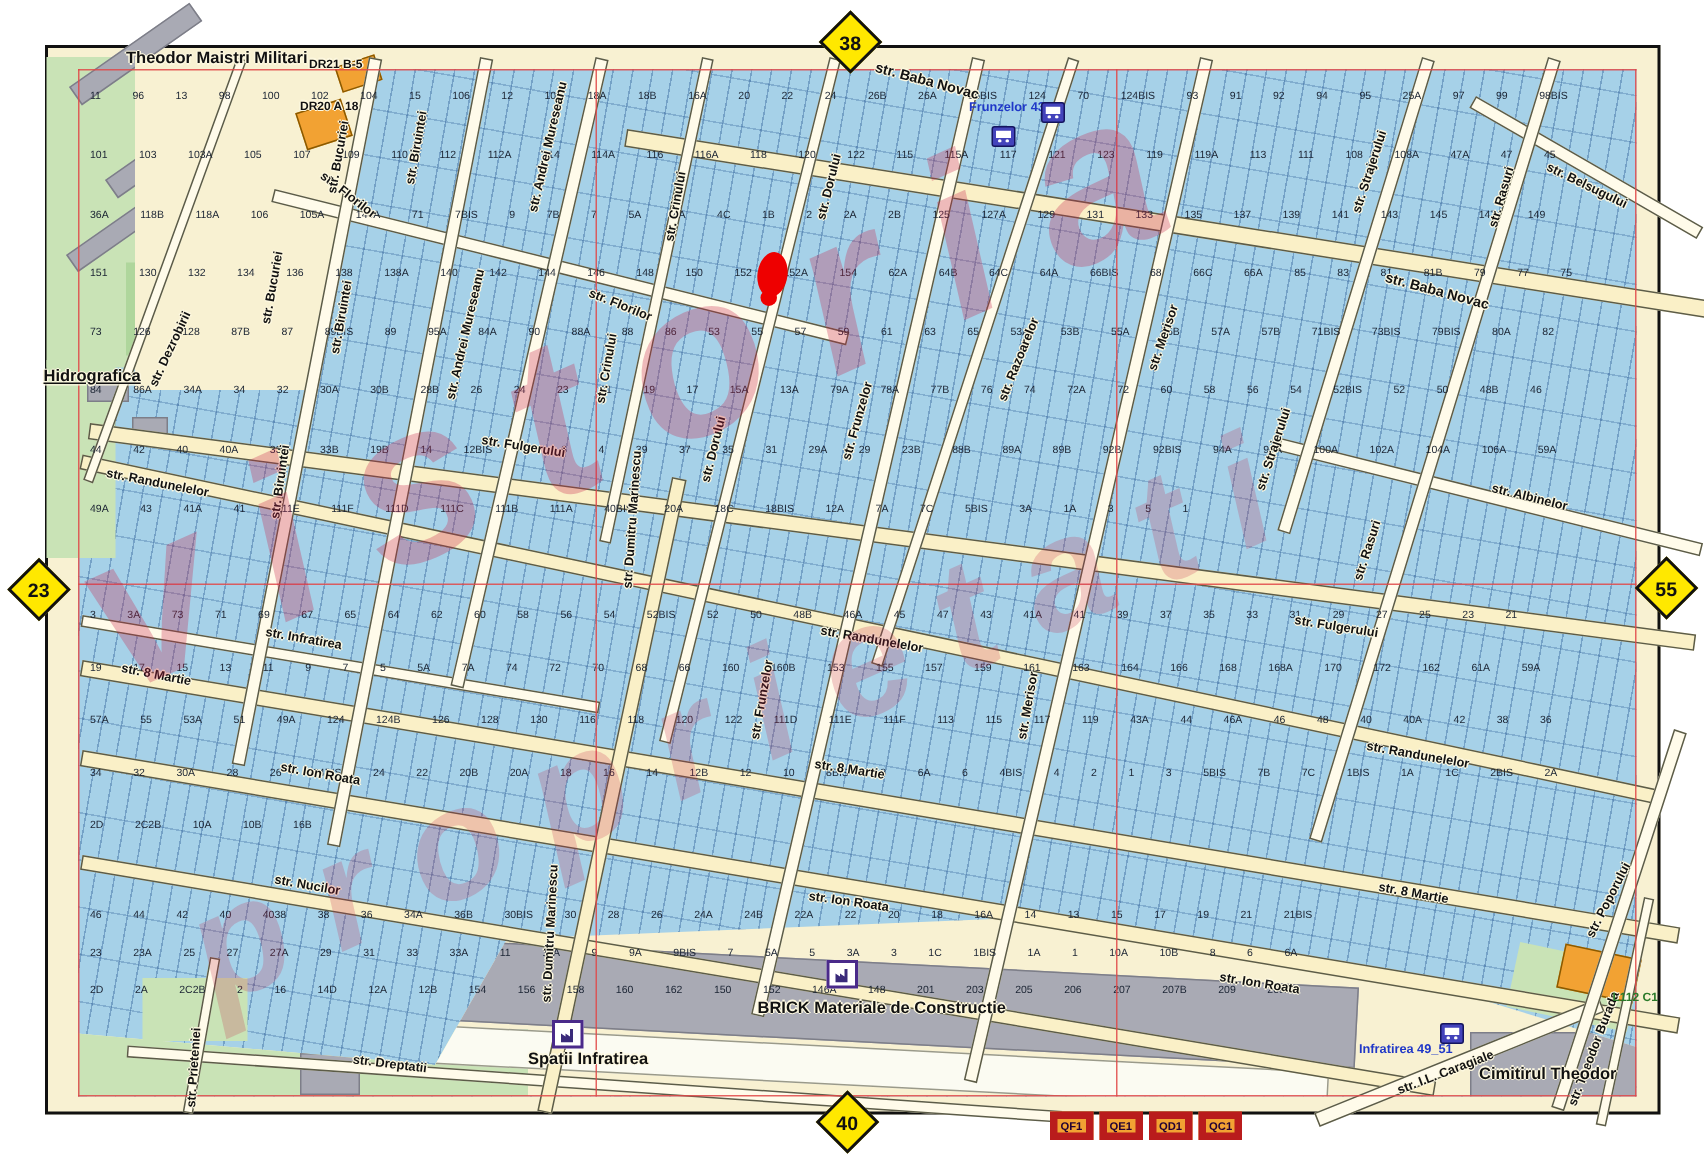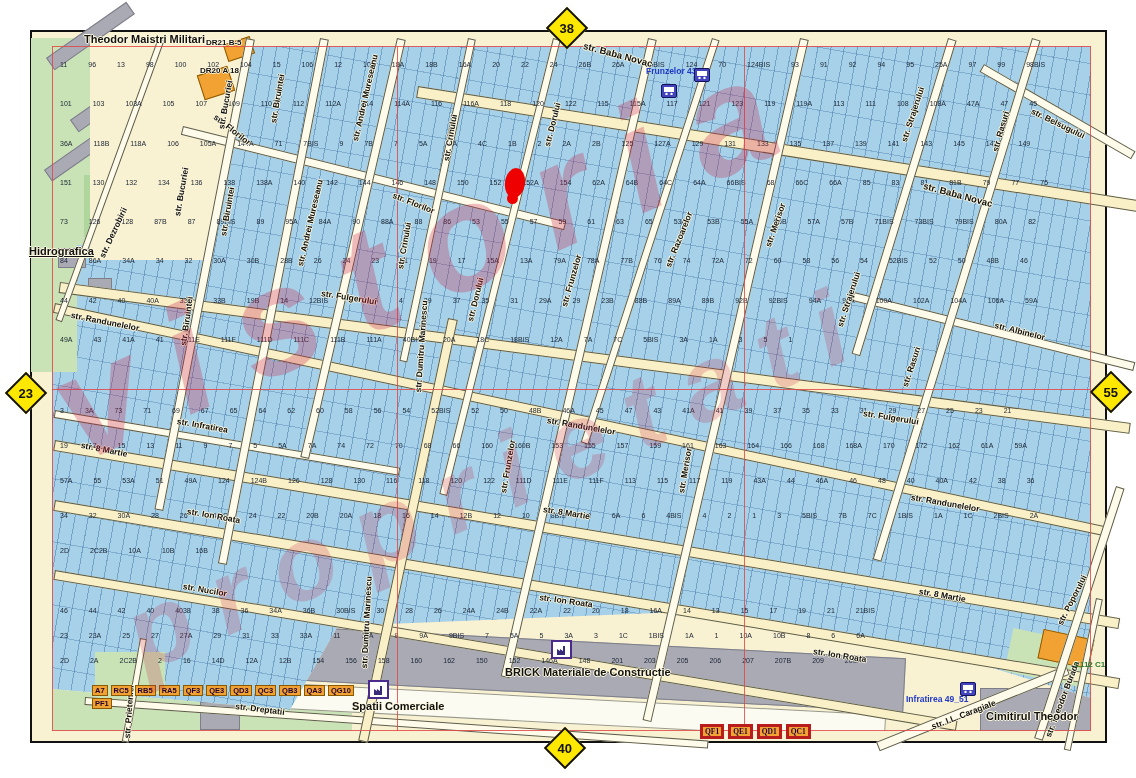--- a/index.html
+++ b/index.html
@@ -36,21 +36,21 @@
   
   .nums{position:absolute;z-index:5;display:flex;flex-wrap:wrap;align-content:space-between;
         overflow:hidden;}
   .nums span{font-size:7px;color:#1b2433;margin:0 21px 0 0;line-height:25px;white-space:nowrap;}
   
   .codes{position:absolute;z-index:7;display:flex;flex-wrap:wrap;width:270px;}
   .codes span{font-size:7.5px;font-weight:bold;color:#203;background:#F2A233;
               border:1px solid #8a5a00;padding:0 2px;margin:1px 3px 1px 0;}
   .codes2{position:absolute;z-index:7;display:flex;width:200px;}
   .codes2 span{font-size:7.5px;font-weight:bold;color:#203;background:#F2A233;
-              border:3px solid #b91c1c;padding:0 2px;margin:2px 4px 1px 0;font-family:Liberation Serif, serif;}
+              border:5px solid #b91c1c;padding:0 2px;margin:19px 4px 1px 0;}
   
   .wm{position:absolute;z-index:8;font-weight:bold;font-style:italic;
       color:rgba(198,35,75,.30);transform-origin:0 50%;white-space:nowrap;pointer-events:none;}
   
   .dia{position:absolute;width:26px;height:26px;background:#FFE800;border:2px solid #111;
        transform:rotate(45deg);z-index:10;display:flex;align-items:center;justify-content:center;}
   .dia span{transform:rotate(-45deg);font-size:13px;font-weight:bold;color:#111;}
   
   .blob{position:absolute;background:#EE0000;border-radius:50%;z-index:9;}
   .busic{position:absolute;width:14px;height:12px;background:#4343BB;border:1px solid #14145E;
@@ -635,21 +635,21 @@
   <span class="lbl" style="left:122px;top:738px;transform:rotate(-86deg);">str. Prieteniei</span>
   <span class="lbl" style="left:1055px;top:622px;transform:rotate(-63deg);">str. Poporului</span>
   <span class="lbl" style="left:1043px;top:735px;transform:rotate(-69deg);">str. Theodor Burada</span>
   <span class="lbl" style="left:930px;top:722px;transform:rotate(-21deg);">str. I.L. Caragiale</span>
 
   <span class="lbl big" style="left:84px;top:33px;">Theodor Maistri Militari</span>
   <span class="lbl big" style="left:29px;top:245px;text-decoration:underline;">Hidrografica</span>
   <span class="lbl" style="left:206px;top:38px;font-size:8px;">DR21 B-5</span>
   <span class="lbl" style="left:200px;top:66px;font-size:8px;">DR20 A 18</span>
   <span class="lbl big" style="left:505px;top:666px;">BRICK Materiale de Constructie</span>
-  <span class="lbl big" style="left:352px;top:700px;">Spatii Comerciale</span>
+  <span class="lbl big" style="left:352px;top:700px;">Spatii Infratirea</span>
   <span class="lbl big" style="left:986px;top:710px;">Cimitirul Theodor</span>
   <span class="lbl green-t" style="left:1075px;top:660px;font-size:8px;">L112 C1</span>
   <span class="lbl blue-t" style="left:646px;top:66px;">Frunzelor 43</span>
   <span class="lbl blue-t" style="left:906px;top:694px;">Infratirea 49_51</span>
 
   <div class="busic" style="left:694px;top:68px;">
     <svg width="10" height="8" viewBox="0 0 10 8">
         <rect x="0" y="0" width="10" height="5" fill="#fff"></rect>
         <circle cx="2.5" cy="7" r="1.2" fill="#fff"></circle>
         <circle cx="7.5" cy="7" r="1.2" fill="#fff"></circle>
@@ -673,34 +673,20 @@
     <svg width="12" height="10" viewBox="0 0 12 10">
         <path d="M1,10 V4 l3,2 V4 l3,2 V1 h2 v9 z" fill="#3a2a7a"></path>
       </svg>
   </div>
   <div class="facic" style="left:368px;top:680px;">
     <svg width="12" height="10" viewBox="0 0 12 10">
         <path d="M1,10 V4 l3,2 V4 l3,2 V1 h2 v9 z" fill="#3a2a7a"></path>
       </svg>
   </div>
 
-  <div class="codes" style="left:92px;top:684px;">
-      <span>A7</span>
-      <span>RC5</span>
-      <span>RB5</span>
-      <span>RA5</span>
-      <span>QF3</span>
-      <span>QE3</span>
-      <span>QD3</span>
-      <span>QC3</span>
-      <span>QB3</span>
-      <span>QA3</span>
-      <span>QG10</span>
-      <span>PF1</span>
-    </div>
   <div class="codes2" style="left:700px;top:722px;">
       <span>QF1</span>
       <span>QE1</span>
       <span>QD1</span>
       <span>QC1</span>
     </div>
 
   <div class="wm" style="left:60px;top:330px;font-size:150px;letter-spacing:34px;transform:rotate(-24deg);">vistoria</div>
   <div class="wm" style="left:130px;top:580px;font-size:105px;letter-spacing:26px;transform:rotate(-24deg);color:rgba(198,35,75,.22);">proprietati</div>
 

